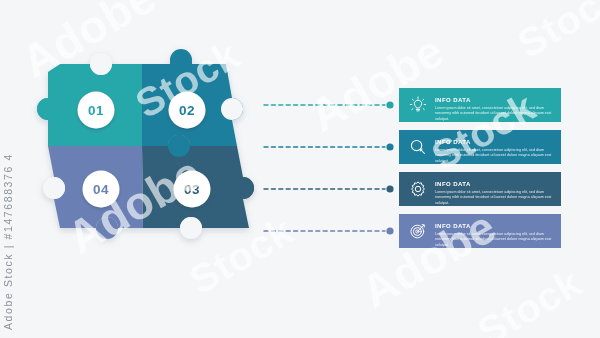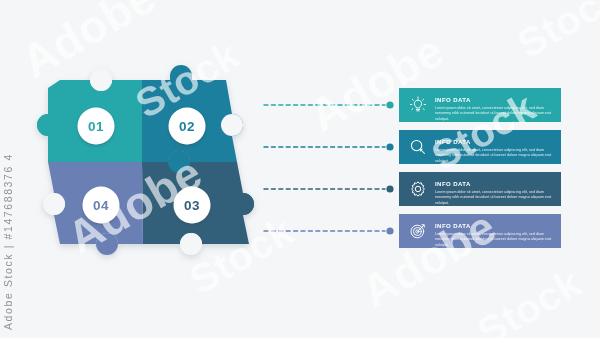--- a/index.html
+++ b/index.html
@@ -43,21 +43,21 @@
     color: #8b9399;
     font-size: 10.5px;
     letter-spacing: 1.6px;
     white-space: nowrap;
   }
 
   
   #puzzle-wrap {
     position: absolute;
     left: 30px;
-    top: 58px;
+    top: 42px;
     width: 240px;
     height: 220px;
     z-index: 2;
   }
   #puzzle-svg { display: block; width: 240px; height: 220px; }
 
   .num-circle-text {
     font-family: "Liberation Sans", sans-serif;
     font-size: 13.5px;
     font-weight: 700;

